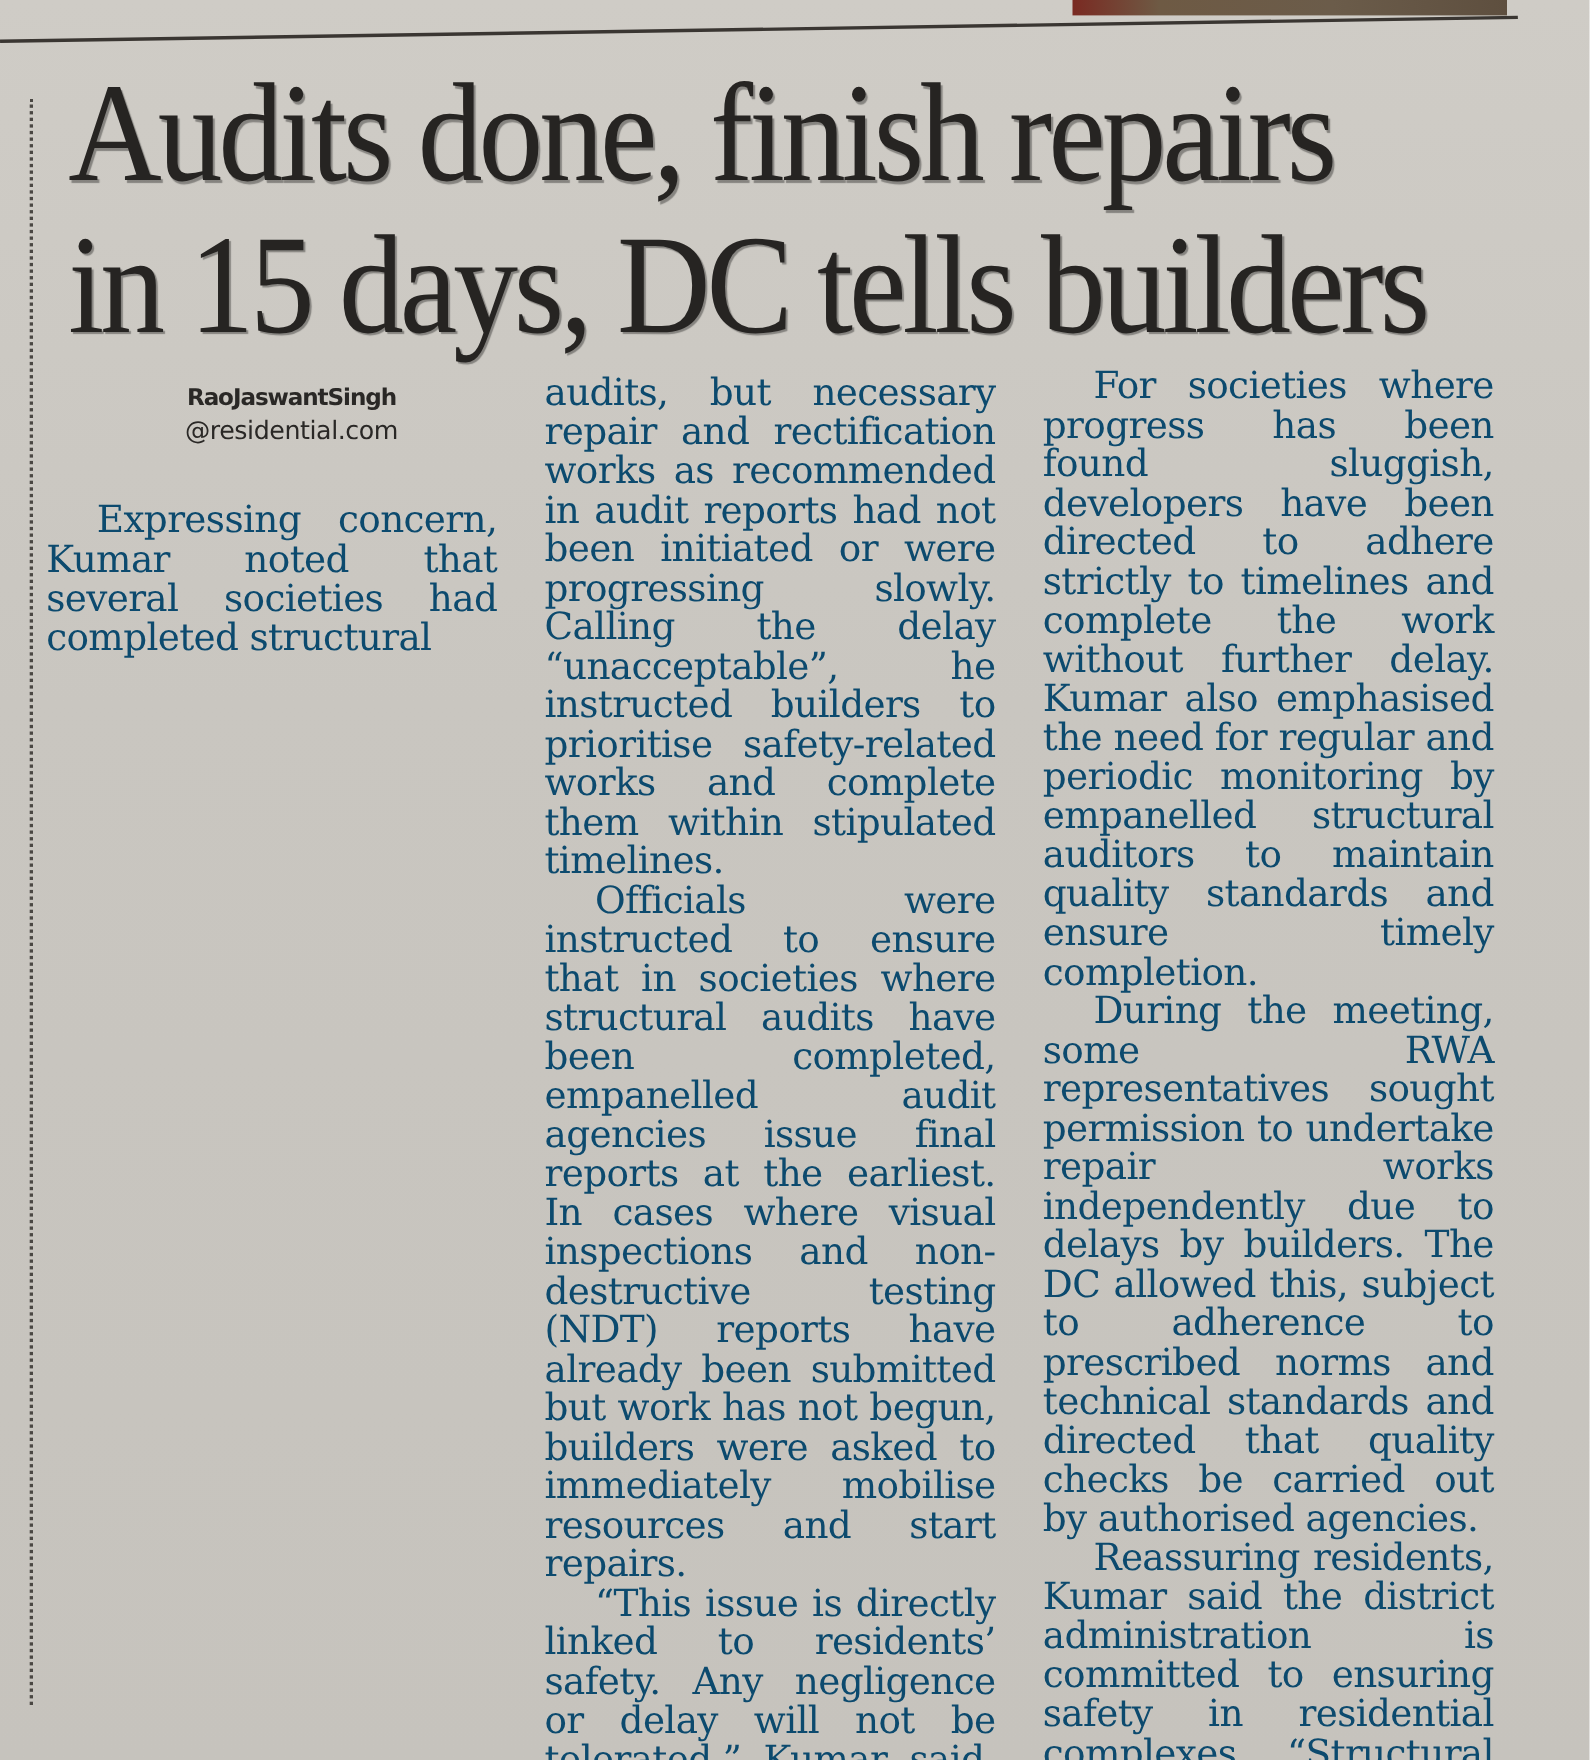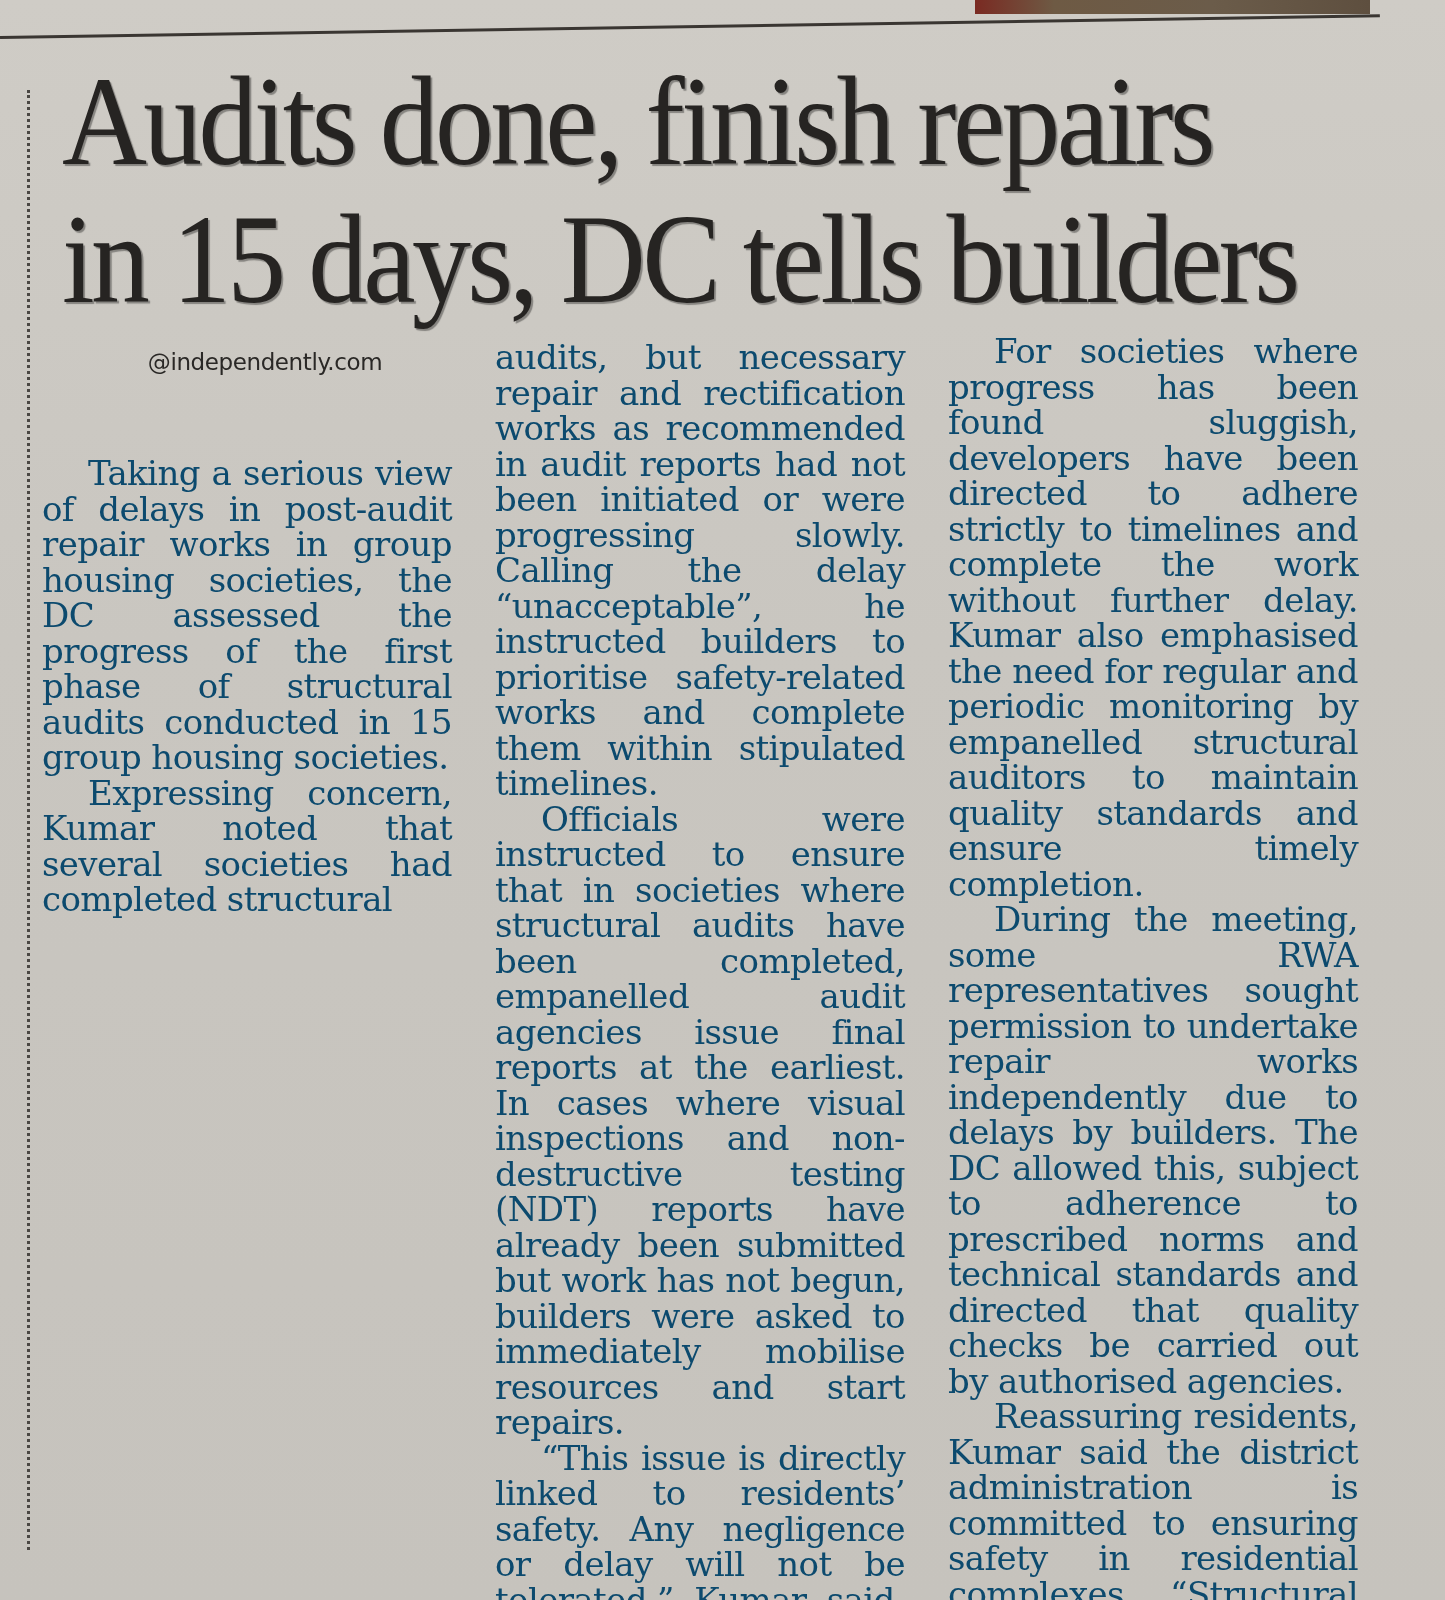--- a/index.html
+++ b/index.html
@@ -57,25 +57,25 @@
 <div class="top-photo"></div>
 <div class="top-rule"></div>
 <div class="dotted-rule"></div>
 
 <h1 class="headline" style="margin:0;">
   <span>Audits done, finish repairs</span>
   <span>in 15 days, DC tells builders</span>
 </h1>
 
 <div class="byline">
-  <div class="email">@independently.com</div>
+  <div class="name">RaoJaswantSingh</div>
+  <div class="email">@residential.com</div>
 </div>
 
 <div class="col col1">
-  <p>Taking a serious view of delays in post-audit repair works in group housing societies, the DC assessed the progress of the first phase of structural audits conducted in 15 group housing societies.</p>
   <p>Expressing concern, Kumar noted that several societies had completed structural</p>
 </div>
 
 <div class="col col2">
   <p class="first">audits, but necessary repair and rectification works as recommended in audit reports had not been initiated or were progressing slowly. Calling the delay “unacceptable”, he instructed builders to prioritise safety-related works and complete them within stipulated timelines.</p>
   <p>Officials were instructed to ensure that in societies where structural audits have been completed, empanelled audit agencies issue final reports at the earliest. In cases where visual inspections and non-destructive testing (NDT) reports have already been submitted but work has not begun, builders were asked to immediately mobilise resources and start repairs.</p>
   <p>“This issue is directly linked to residents’ safety. Any negligence or delay will not be tolerated,” Kumar said, directing builders to submit detailed status reports of their respective projects. The reports must clearly outline completed and pending works along with defined timelines for execution.</p>
 </div>
 
 <div class="col col3">

